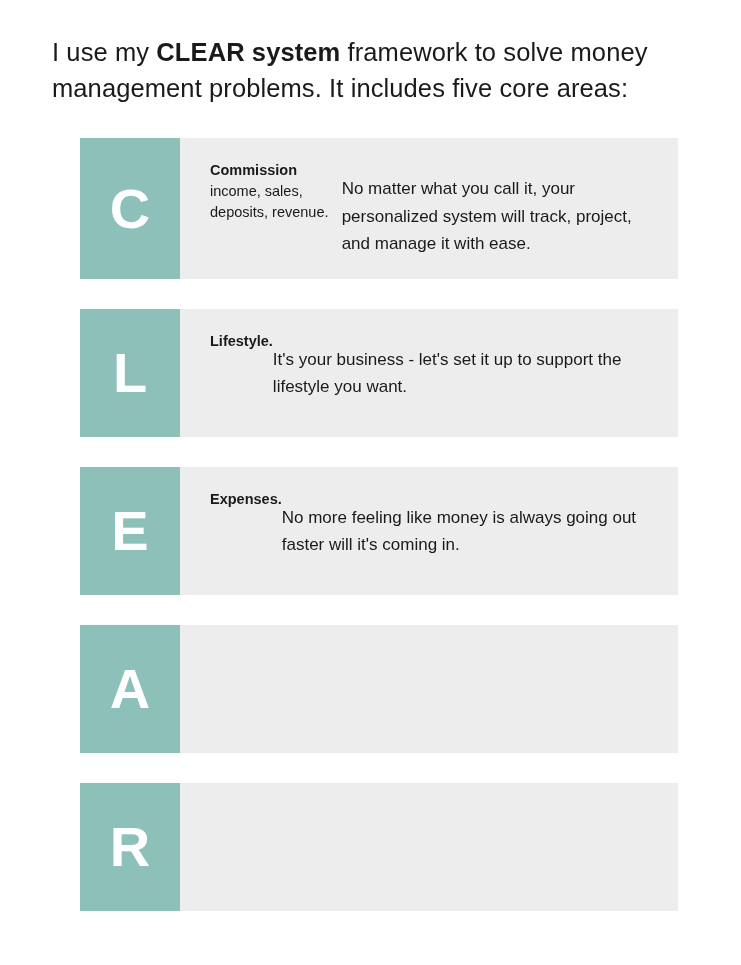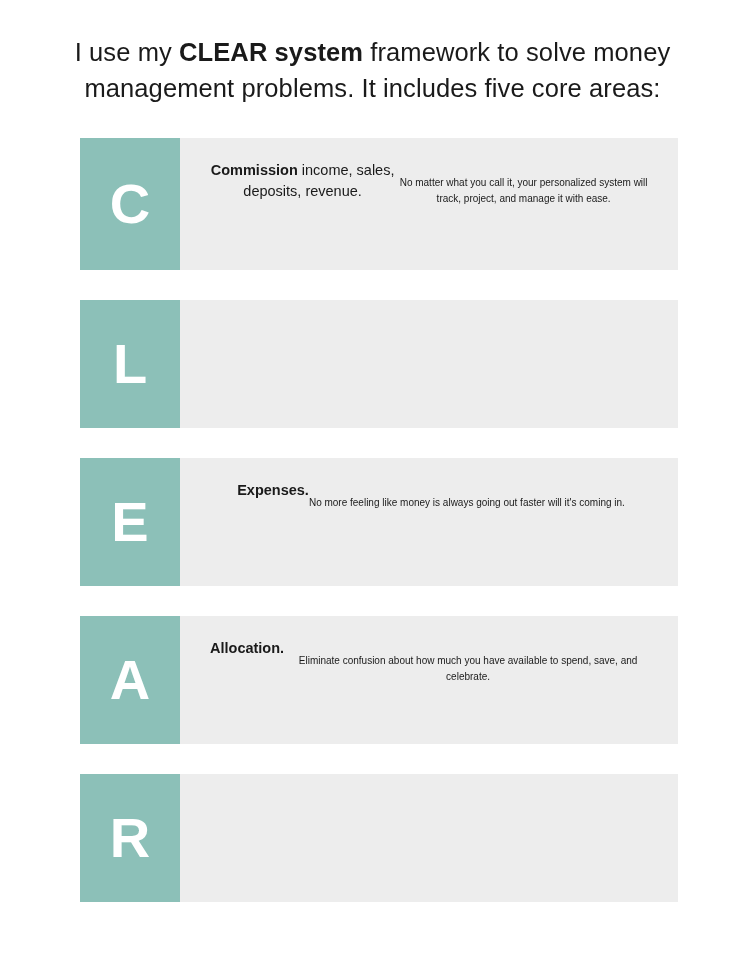--- a/index.html
+++ b/index.html
@@ -14,21 +14,20 @@
     color: #1d1d1d;
     overflow: hidden;
   }
 
   .page {
     position: relative;
     width: 741px;
     height: 926px;
     box-sizing: border-box;
     padding: 34px 48px 4px 52px;
-    text-align: center;
   }
 
   .headline {
     font-size: 25.5px;
     line-height: 1.42;
     font-weight: 400;
     color: #1a1a1a;
     letter-spacing: 0.1px;
     margin: 0 0 32px 0;
   }
@@ -75,21 +74,21 @@
     font-weight: 700;
     color: #1a1a1a;
     line-height: 1.45;
     margin: 0;
   }
   .row-title .title-rest {
     font-weight: 400;
   }
 
   .row-desc {
-    font-size: 10px;
+    font-size: 17px;
     font-weight: 400;
     color: #1a1a1a;
     line-height: 1.6;
     margin: 15px 0 0 0;
     max-width: 460px;
   }
 
   
   .row-c { min-height: 132px; }
   .row-l { min-height: 128px; }
@@ -109,36 +108,36 @@
     <div class="row row-c">
       <div class="letter-box">C</div>
       <div class="row-body">
         <p class="row-title"><span>Commission</span><span class="title-rest"> income, sales, deposits, revenue.</span></p>
         <p class="row-desc">No matter what you call it, your personalized system will track, project, and manage it with ease.</p>
       </div>
     </div>
 
     <div class="row row-l">
       <div class="letter-box">L</div>
+      <div class="row-body">
+        <p class="row-title"><span>Lifestyle.</span><span class="title-rest"></span></p>
+        <p class="row-desc">It's your business - let's set it up to support the lifestyle you want.</p>
+      </div>
     </div>
 
     <div class="row row-e">
       <div class="letter-box">E</div>
       <div class="row-body">
         <p class="row-title"><span>Expenses.</span><span class="title-rest"></span></p>
         <p class="row-desc">No more feeling like money is always going out faster will it's coming in.</p>
       </div>
     </div>
 
     <div class="row row-a">
       <div class="letter-box">A</div>
-      <div class="row-body">
-        <p class="row-title"><span>Allocation.</span><span class="title-rest"></span></p>
-        <p class="row-desc">Eliminate confusion about how much you have available to spend, save, and celebrate.</p>
-      </div>
     </div>
 
     <div class="row row-r">
       <div class="letter-box">R</div>
     </div>
 
   </div>
 </div>
 
 </body></html>

